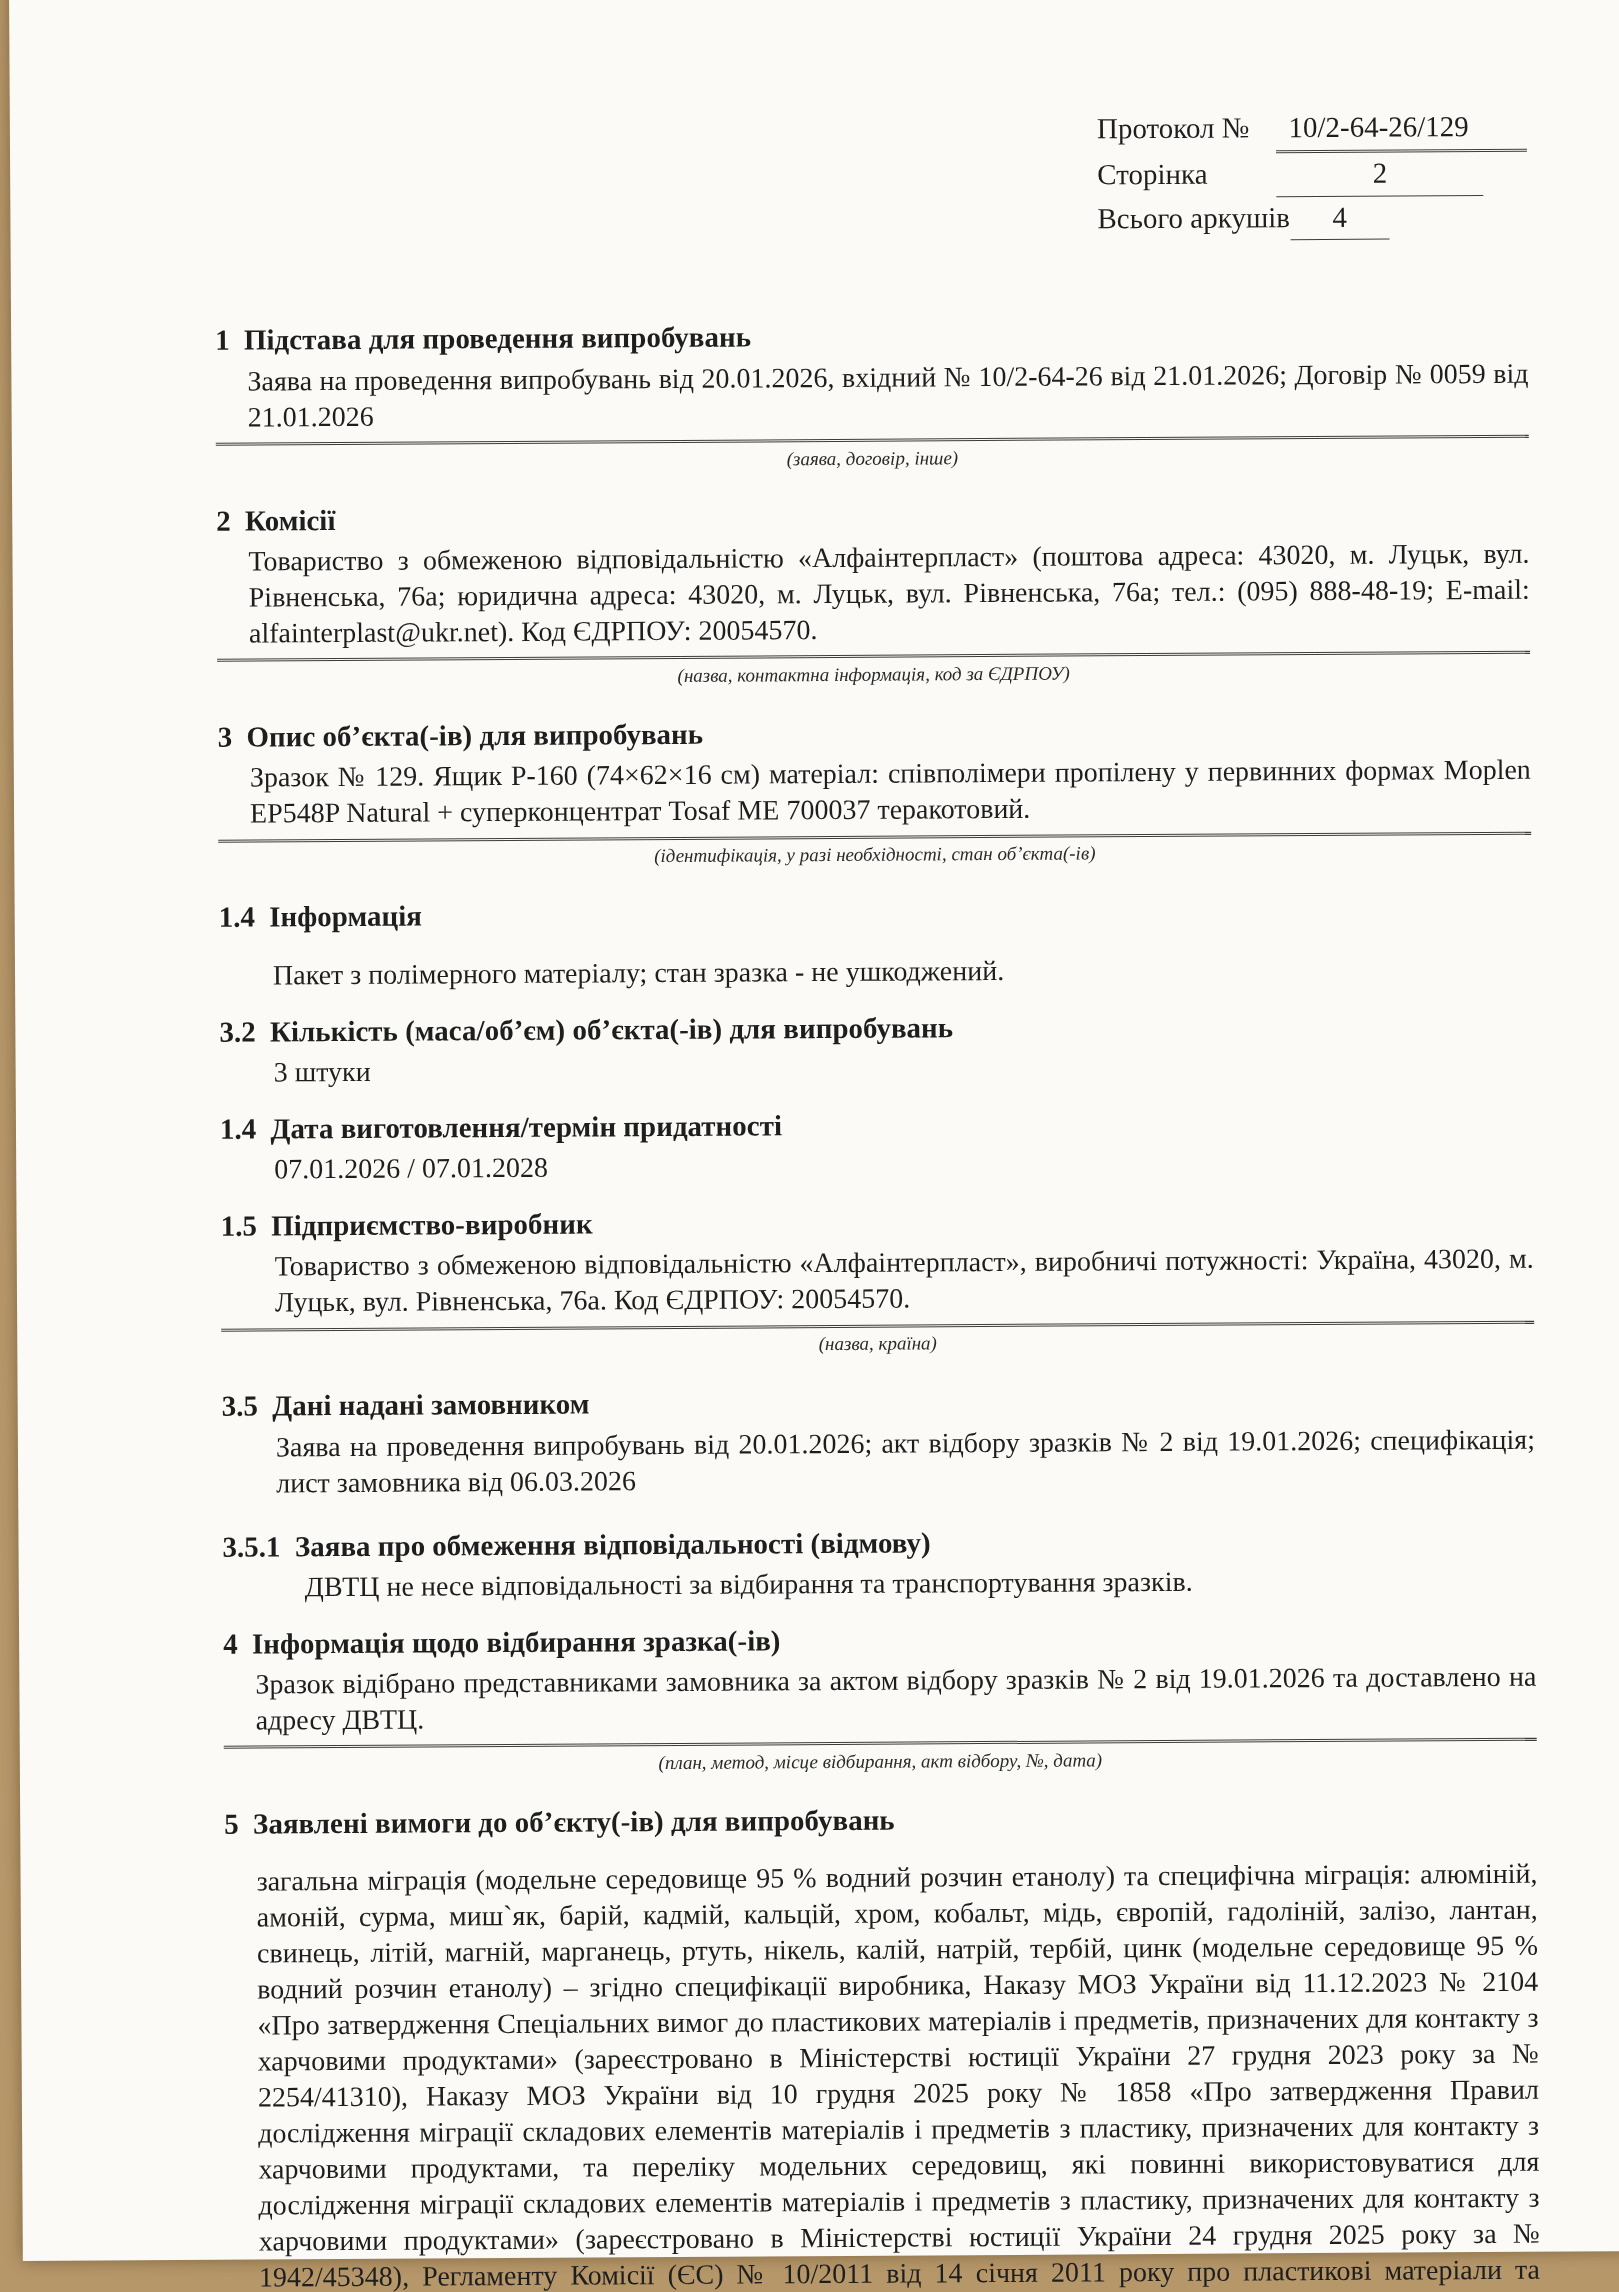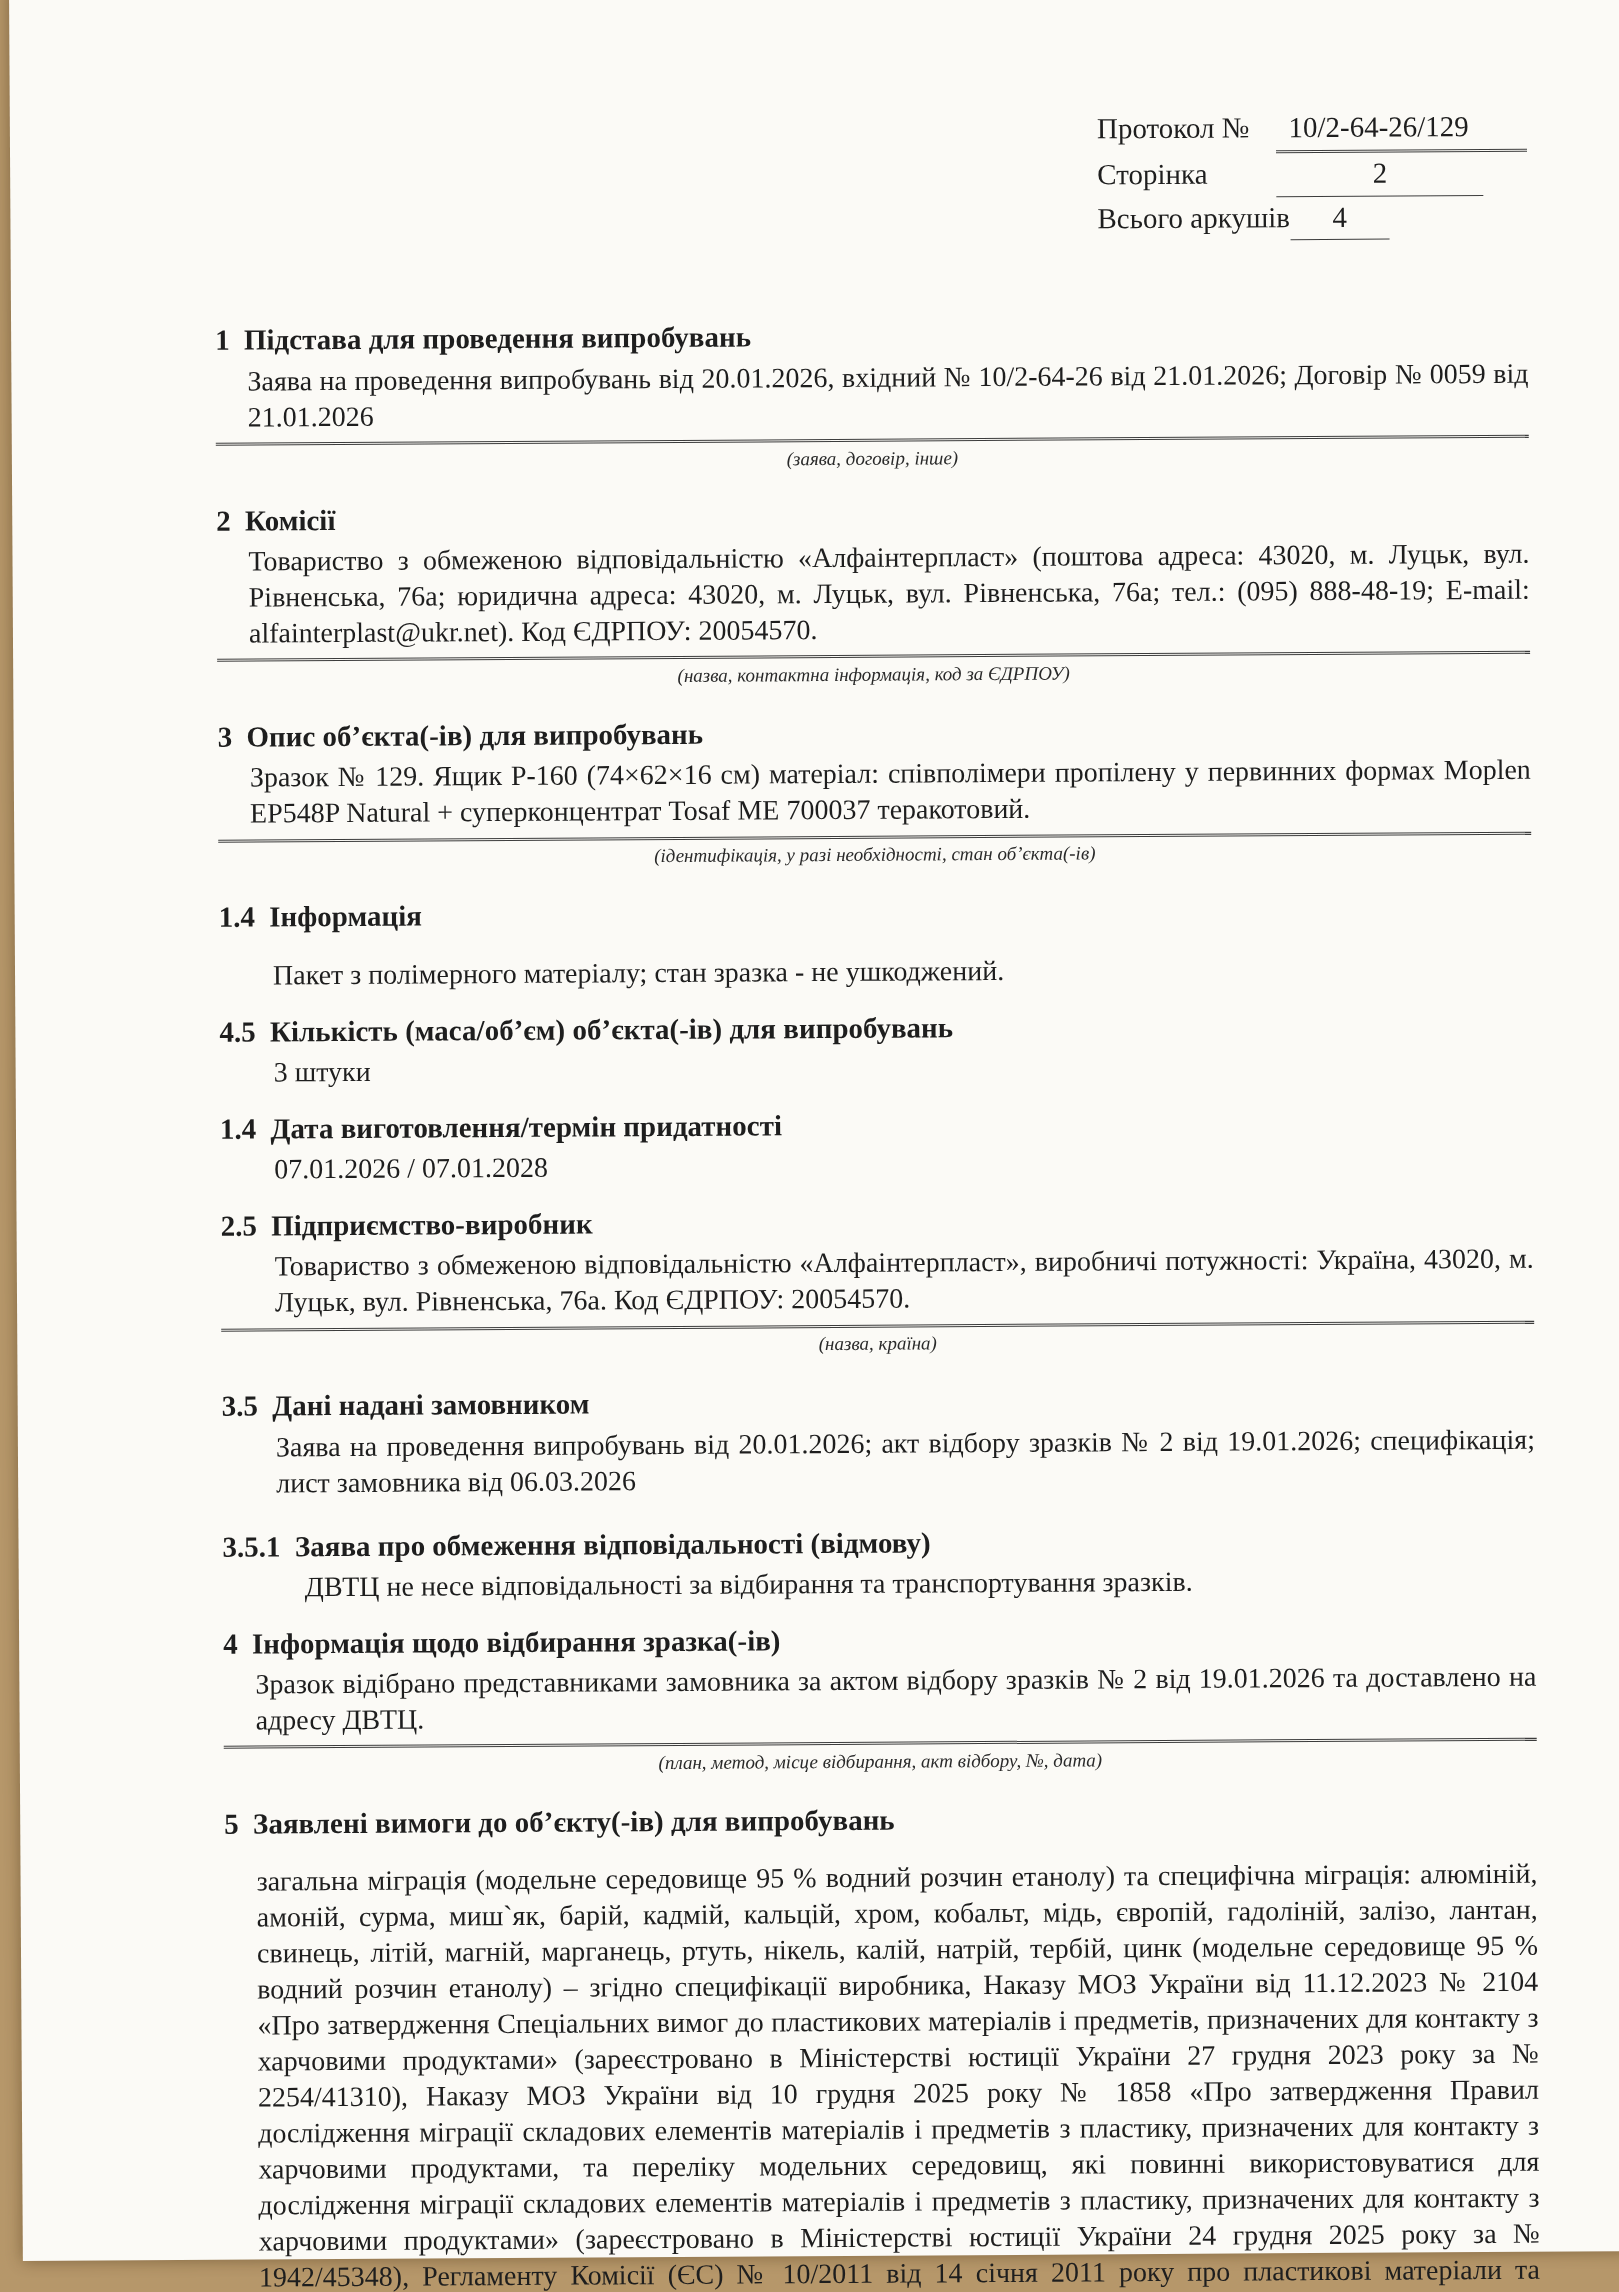--- a/index.html
+++ b/index.html
@@ -129,35 +129,35 @@
 
       <div class="section">
         <div class="sec-head">
           <span class="sec-num">1.4</span><span>Інформація</span>
         </div>
         <div class="sec-body ind2 gap-top">Пакет з полімерного матеріалу; стан зразка - не ушкоджений.</div>
       </div>
 
       <div class="section tight">
         <div class="sec-head">
-          <span class="sec-num">4.5</span><span>Кількість (маса/об’єм) об’єкта(-ів) для випробувань</span>
+          <span class="sec-num">3.2</span><span>Кількість (маса/об’єм) об’єкта(-ів) для випробувань</span>
         </div>
         <div class="sec-body ind2 nojust">3 штуки</div>
       </div>
 
       <div class="section tight">
         <div class="sec-head">
           <span class="sec-num">1.4</span><span>Дата виготовлення/термін придатності</span>
         </div>
         <div class="sec-body ind2 nojust">07.01.2026 / 07.01.2028</div>
       </div>
 
       <div class="section tight">
         <div class="sec-head">
-          <span class="sec-num">2.5</span><span>Підприємство-виробник</span>
+          <span class="sec-num">1.5</span><span>Підприємство-виробник</span>
         </div>
         <div class="sec-body ind2 underl">Товариство з обмеженою відповідальністю «Алфаінтерпласт», виробничі потужності: Україна, 43020, м. Луцьк, вул. Рівненська, 76а. Код ЄДРПОУ: 20054570.</div>
         <div class="sec-caption">(назва, країна)</div>
       </div>
 
       <div class="section">
         <div class="sec-head">
           <span class="sec-num">3.5</span><span>Дані надані замовником</span>
         </div>
         <div class="sec-body ind2">Заява на проведення випробувань від 20.01.2026; акт відбору зразків № 2 від 19.01.2026; специфікація; лист замовника від 06.03.2026</div>

